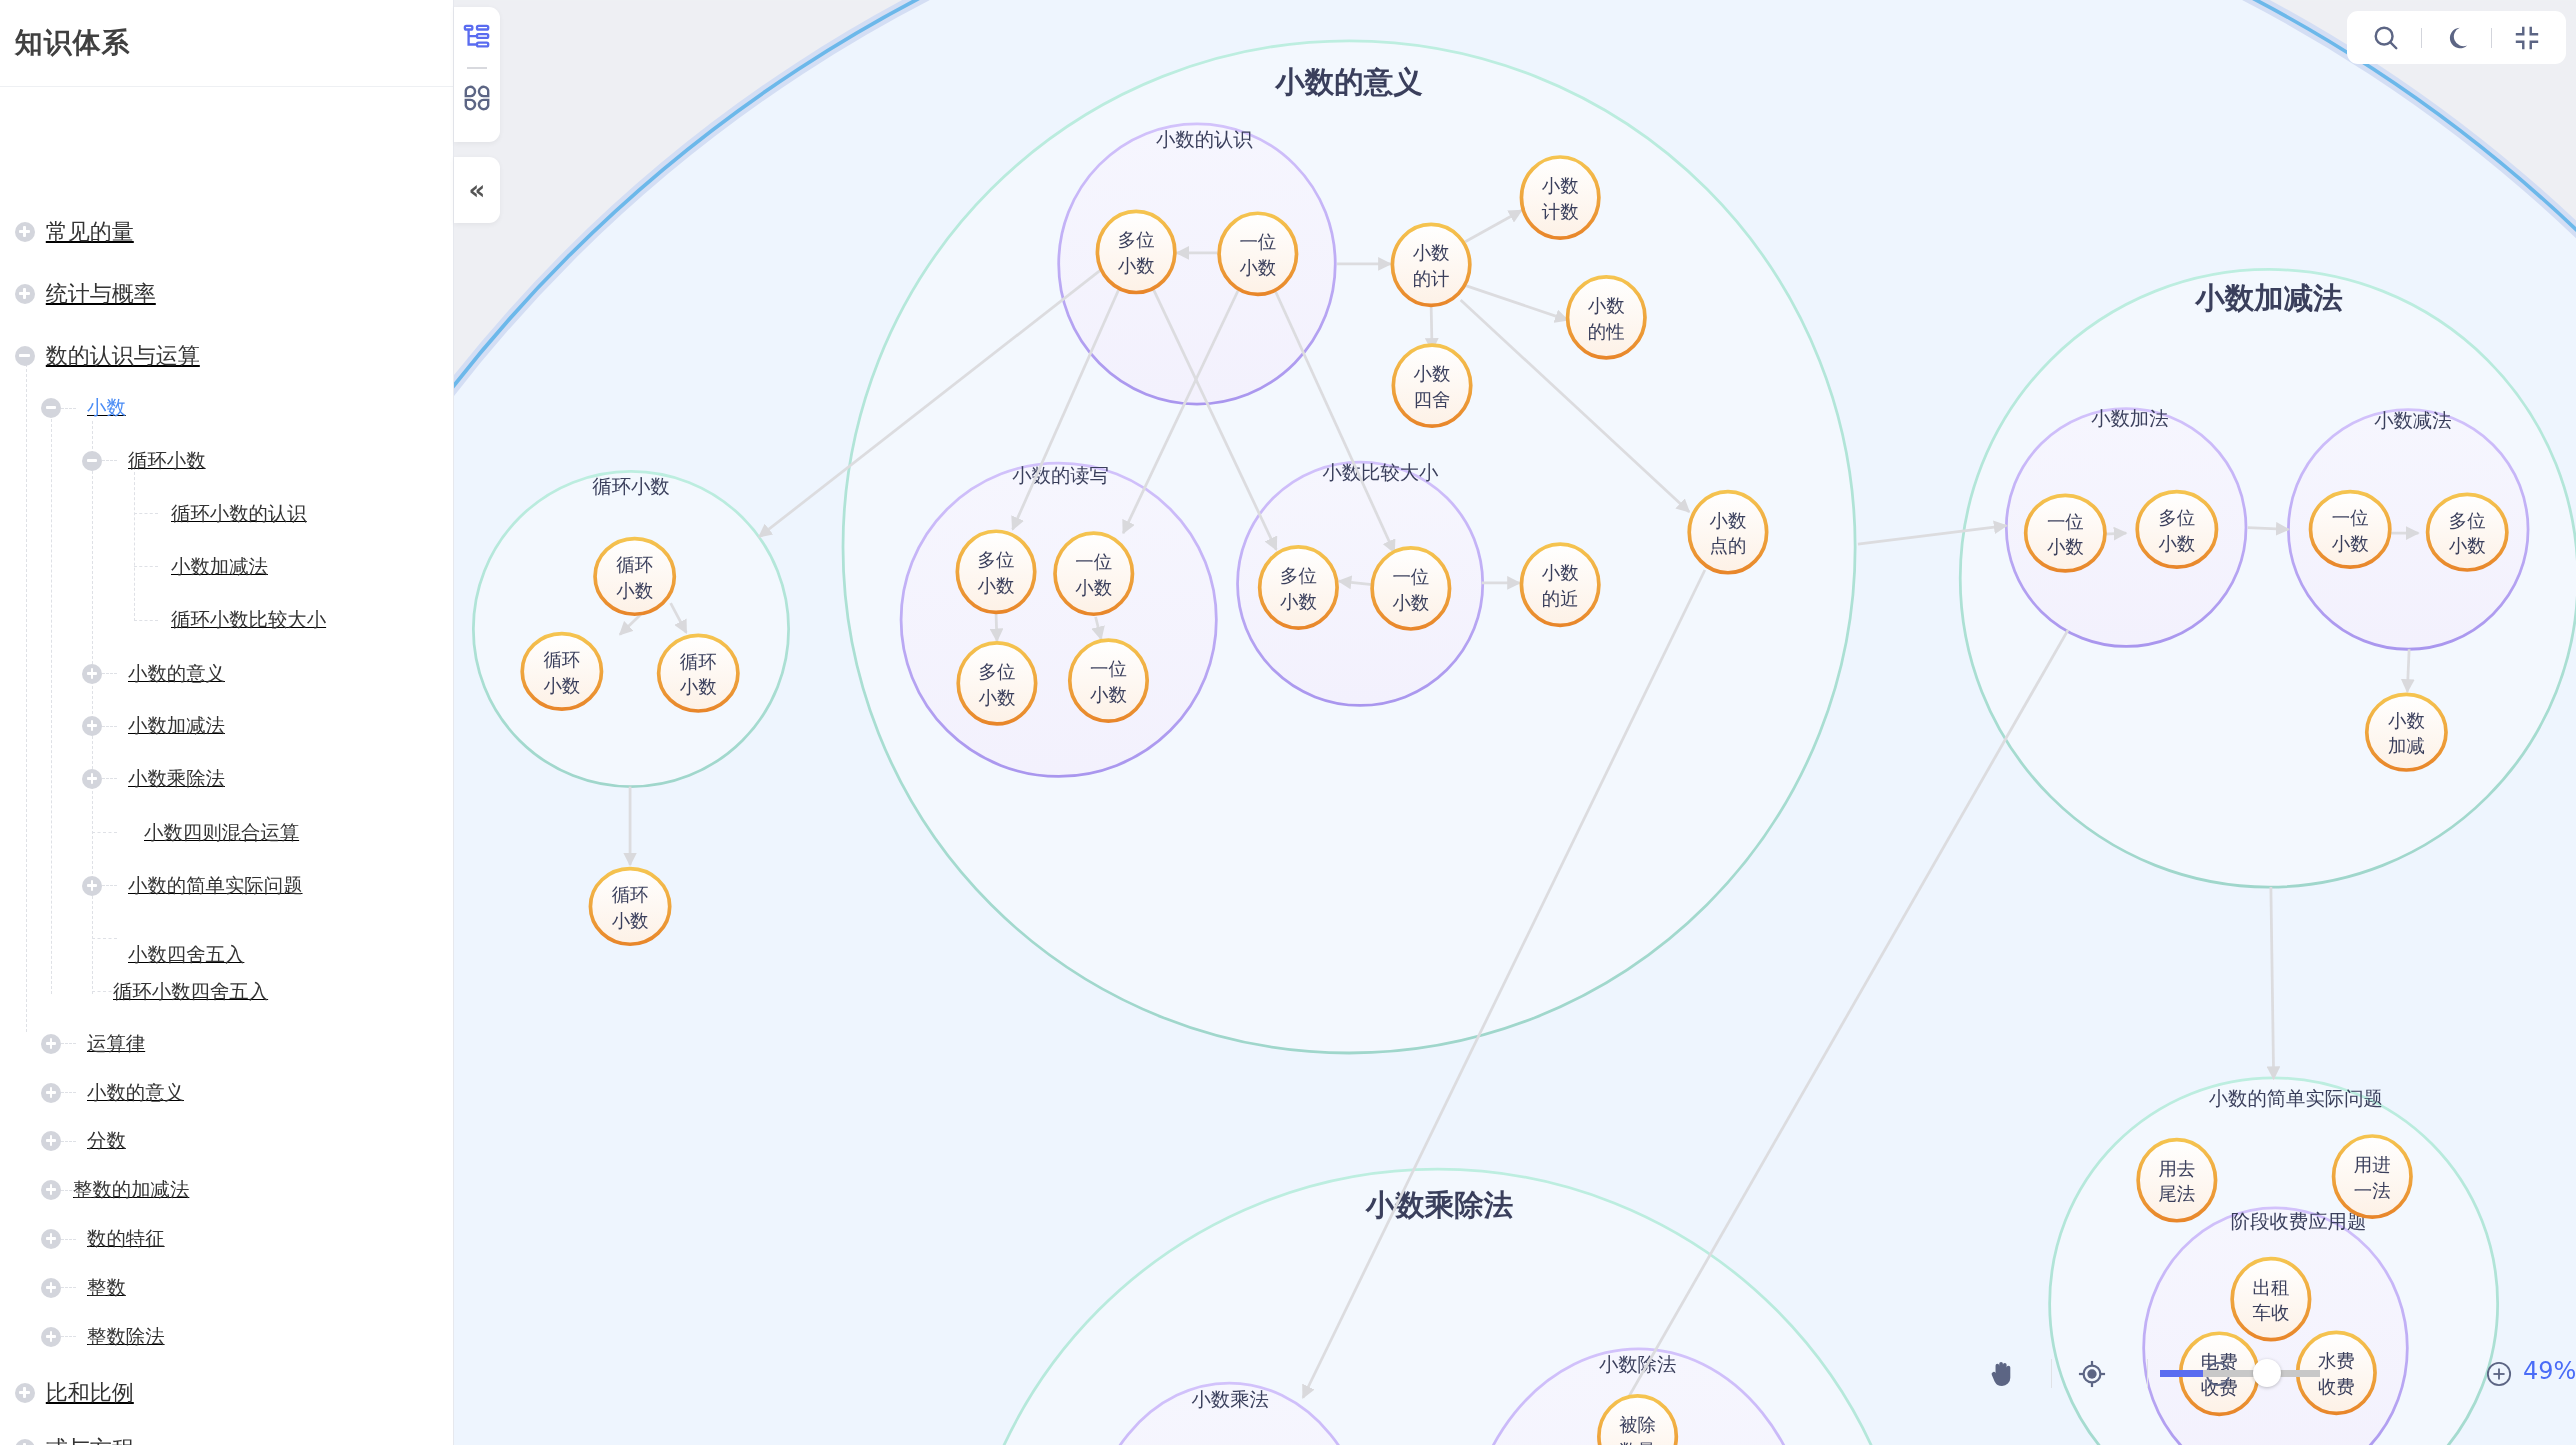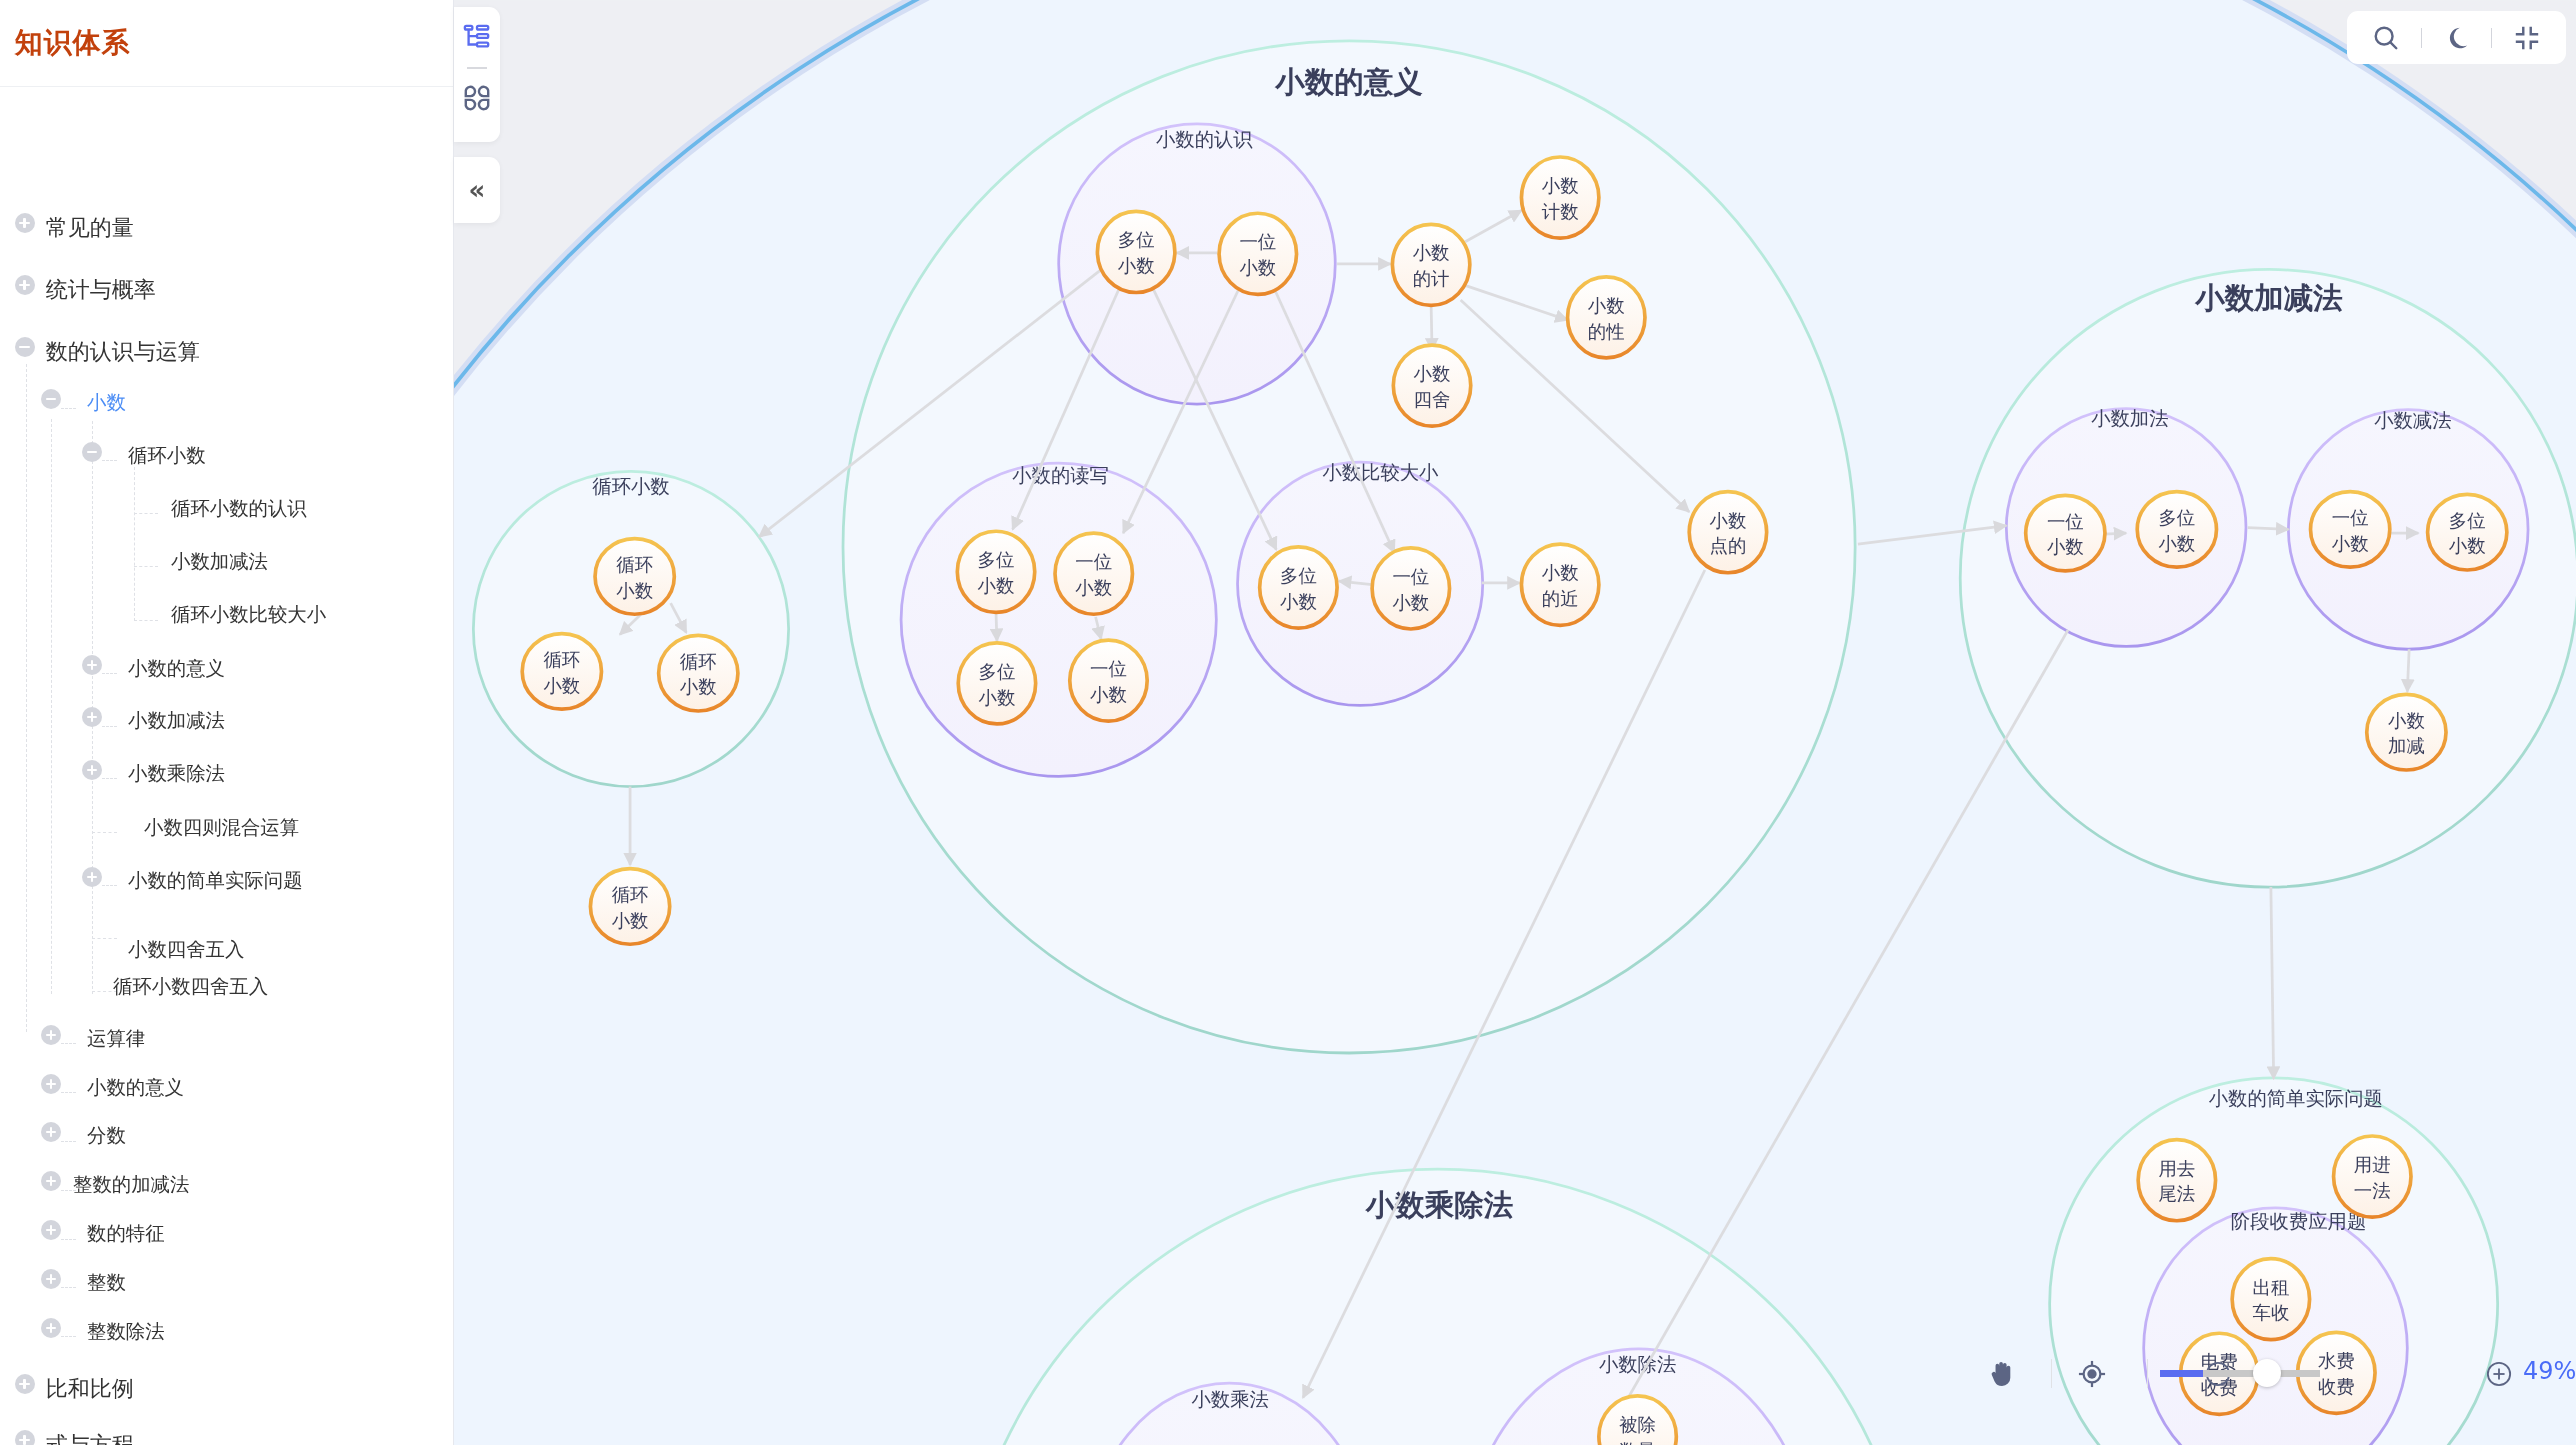--- a/index.html
+++ b/index.html
@@ -2,23 +2,23 @@
 <html style="font-size:14.8px"><head>
 <meta charset="utf-8">
 <style>
   * { box-sizing: border-box; margin: 0; padding: 0; }
   html, body { width: 2576px; height: 1446px; overflow: hidden; background: #eef0f4; font-family: "DejaVu Sans", "Liberation Sans", sans-serif; }
   #app { position: relative; width: 2576px; height: 1446px; }
 
   
   .sidebar { position: absolute; left: 0; top: 0; width: 454px; height: 1446px; background: #ffffff; border-right: 0.9px solid #e6e8ee; z-index: 5; }
   .sidebar-header { height: 87px; border-bottom: 1.8px solid #eef0f3; display: flex; align-items: center; padding-left: 14.8px; }
-  .sidebar-title { font-size: 28px; font-weight: bold; color: #c2410c; letter-spacing: 0.9px; }
+  .sidebar-title { font-size: 28px; font-weight: bold; color: #404040; letter-spacing: 0.9px; }
   .tree { position: relative; }
-  .tree-row { position: absolute; display: flex; height: 37px; cursor: pointer; }
+  .tree-row { position: absolute; display: flex; align-items: center; height: 37px; cursor: pointer; text-decoration: underline; }
   .tree-row .toggle { width: 20px; height: 20px; border-radius: 50%; background: #d3d5dc; position: relative; flex: none; }
   .toggle::before { content: ""; position: absolute; left: 4.6px; right: 4.6px; top: 50%; height: 2.8px; margin-top: -1.4px; background: #fff; border-radius: 0.9px; }
   .toggle.plus::after { content: ""; position: absolute; top: 4.6px; bottom: 4.6px; left: 50%; width: 2.8px; margin-left: -1.4px; background: #fff; border-radius: 0.9px; }
   .tree-label { color: #333; white-space: nowrap; }
   .tree-label.l0 { font-size: 22px; }
   .tree-label.l1 { font-size: 19.4px; }
   .tree-label.l2, .tree-label.l3 { font-size: 19.4px; }
   .tree-label.active { color: #4a8cf5; }
   .vline { position: absolute; width: 0; border-left: 1.8px dashed #dfe1e6; }
   .hline { position: absolute; height: 0; border-top: 1.8px dashed #dfe1e6; }

